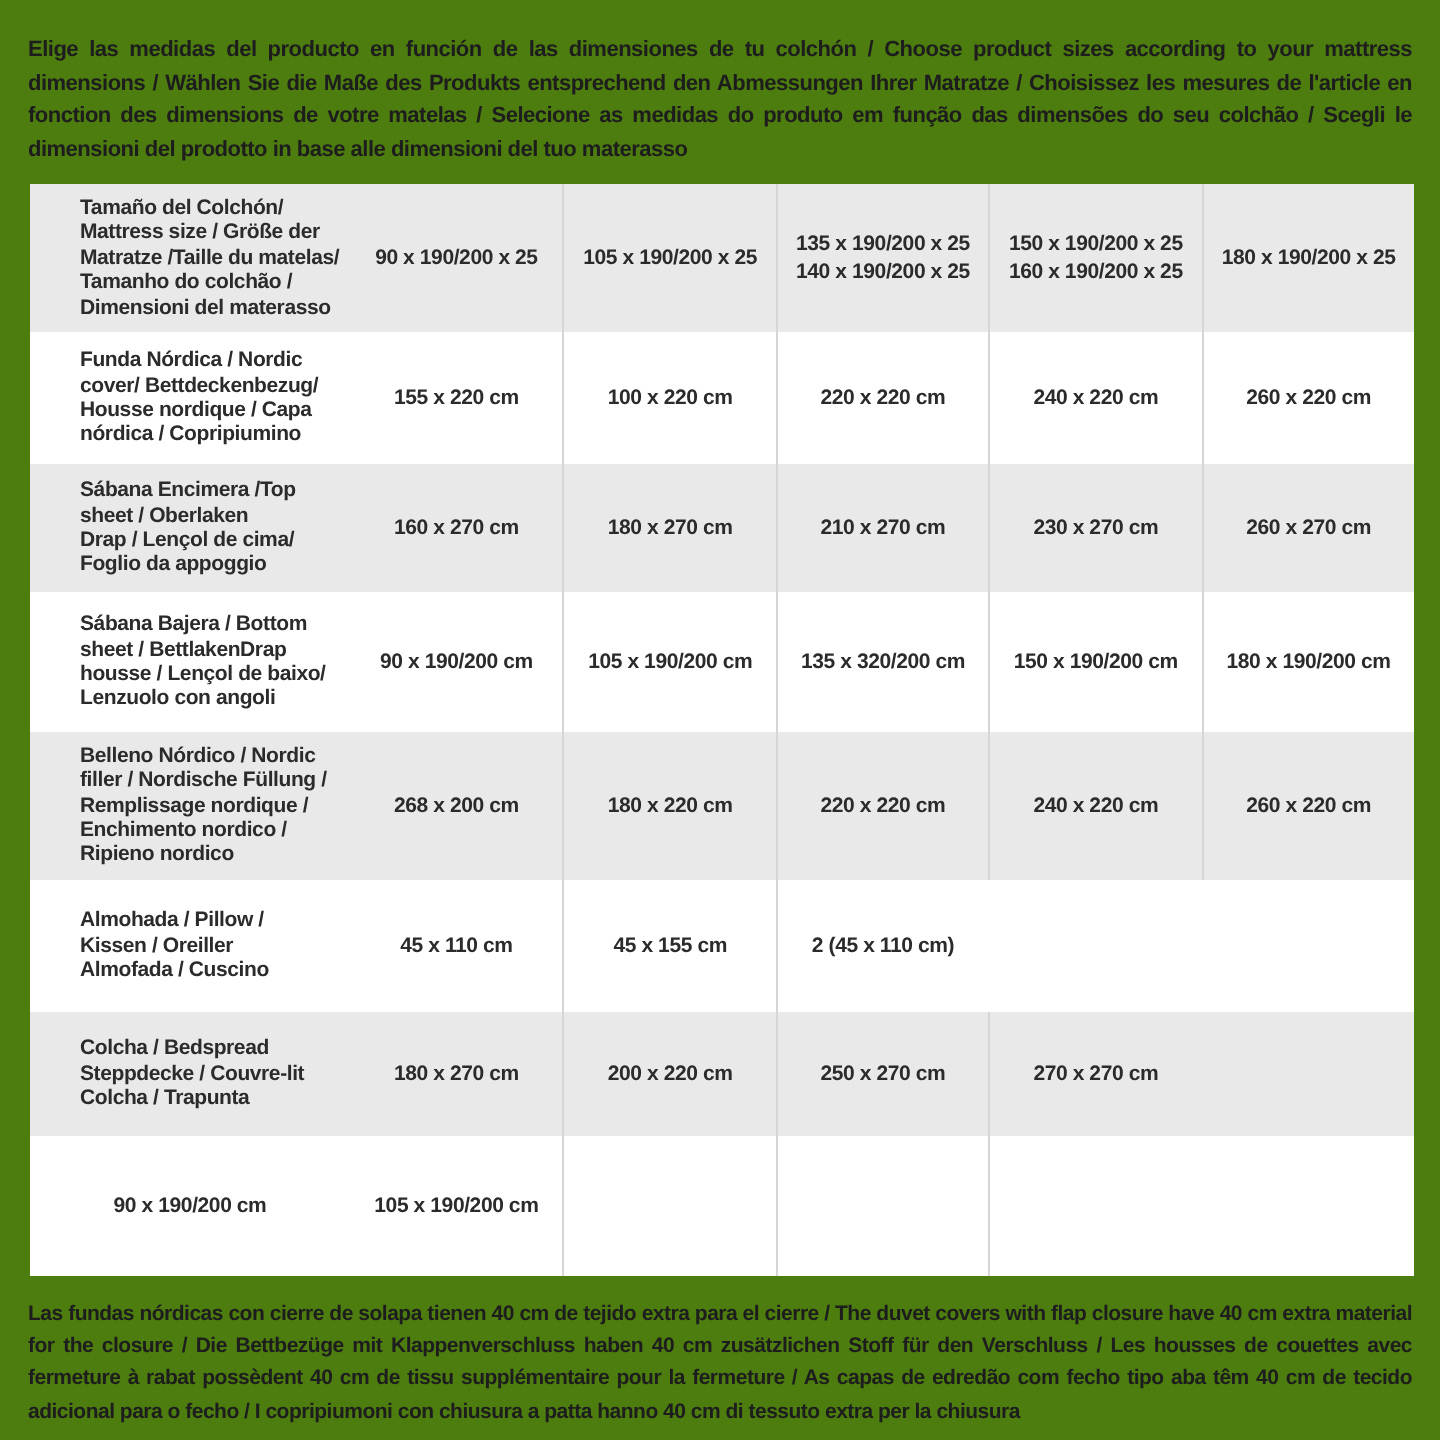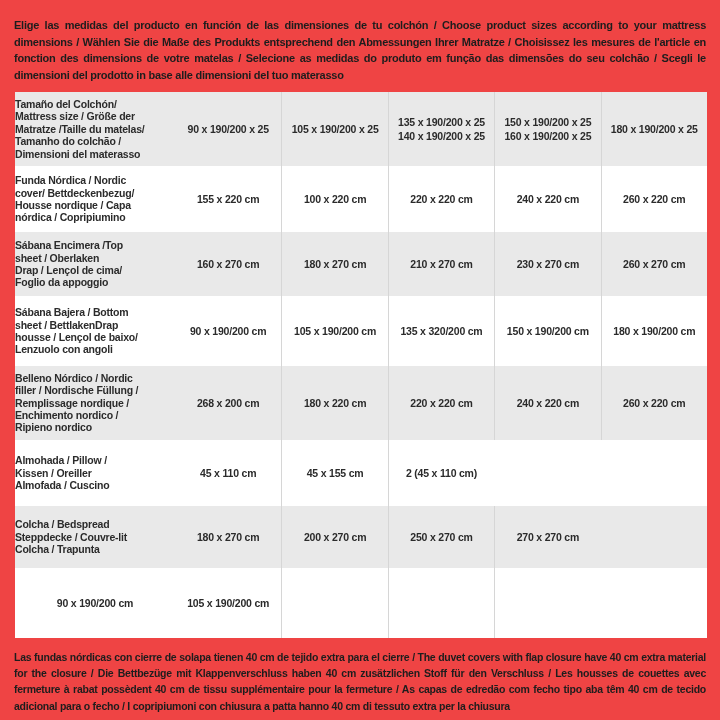--- a/index.html
+++ b/index.html
@@ -5,21 +5,21 @@
   html, body {
     margin: 0;
     padding: 0;
     background: #ffffff;
     font-family: "Liberation Sans", sans-serif;
   }
   .page {
     position: relative;
     width: 720px;
     height: 720px;
-    background: #ef4444;
+    background: #4d7c0f;
     overflow: hidden;
     color: #222222;
   }
   .intro {
     padding: 17px 14px 9px 14px;
     font-size: 11px;
     font-weight: bold;
     line-height: 1.5;
     letter-spacing: -0.25px;
     color: #1d1d1d;
@@ -47,21 +47,21 @@
   .cell {
     display: flex;
     align-items: center;
     font-weight: bold;
     font-size: 10.5px;
     letter-spacing: -0.2px;
     color: #2b2b2b;
     white-space: pre-line;
   }
   .cell.lbl {
-    padding: 6px 4px 6px 0;
+    padding: 6px 4px 6px 25px;
     justify-content: flex-start;
     text-align: left;
     line-height: 1.18;
   }
   .cell.val {
     justify-content: center;
     text-align: center;
     line-height: 1.35;
     padding: 4px 2px;
   }
@@ -150,21 +150,21 @@
 Almofada / Cuscino</div>
         <div class="cell val">45 x 110 cm</div>
         <div class="cell val">45 x 155 cm</div>
         <div class="cell val">2 (45 x 110 cm)</div>
       </div>
       <div class="trow">
         <div class="cell lbl">Colcha / Bedspread
 Steppdecke / Couvre-lit
 Colcha / Trapunta</div>
         <div class="cell val">180 x 270 cm</div>
-        <div class="cell val">200 x 270 cm</div>
+        <div class="cell val">200 x 220 cm</div>
         <div class="cell val">250 x 270 cm</div>
         <div class="cell val">270 x 270 cm</div>
       </div>
       <div class="trow">
         <div class="cell val">90 x 190/200 cm</div>
         <div class="cell val">105 x 190/200 cm</div>
         <div class="cell val"></div>
         <div class="cell val"></div>
         <div class="cell val"></div>
       </div>

